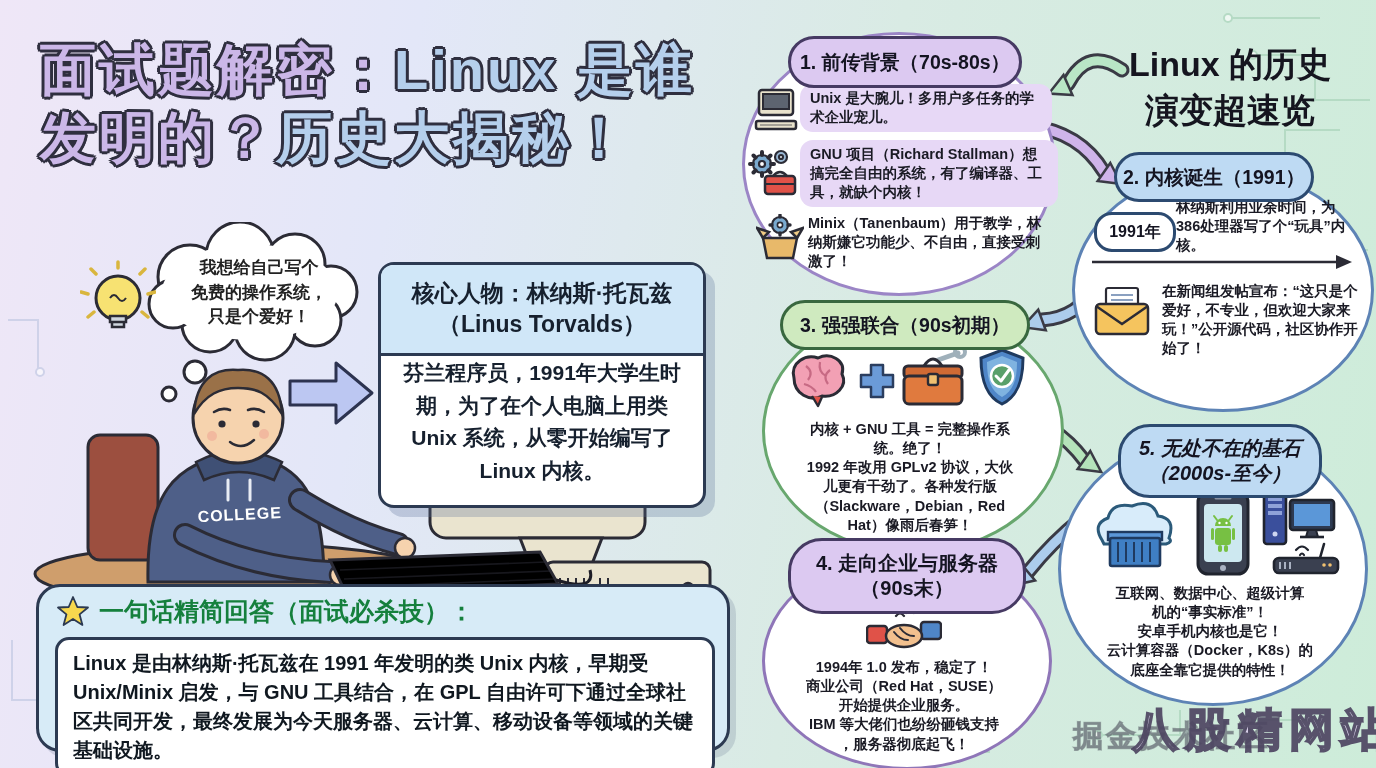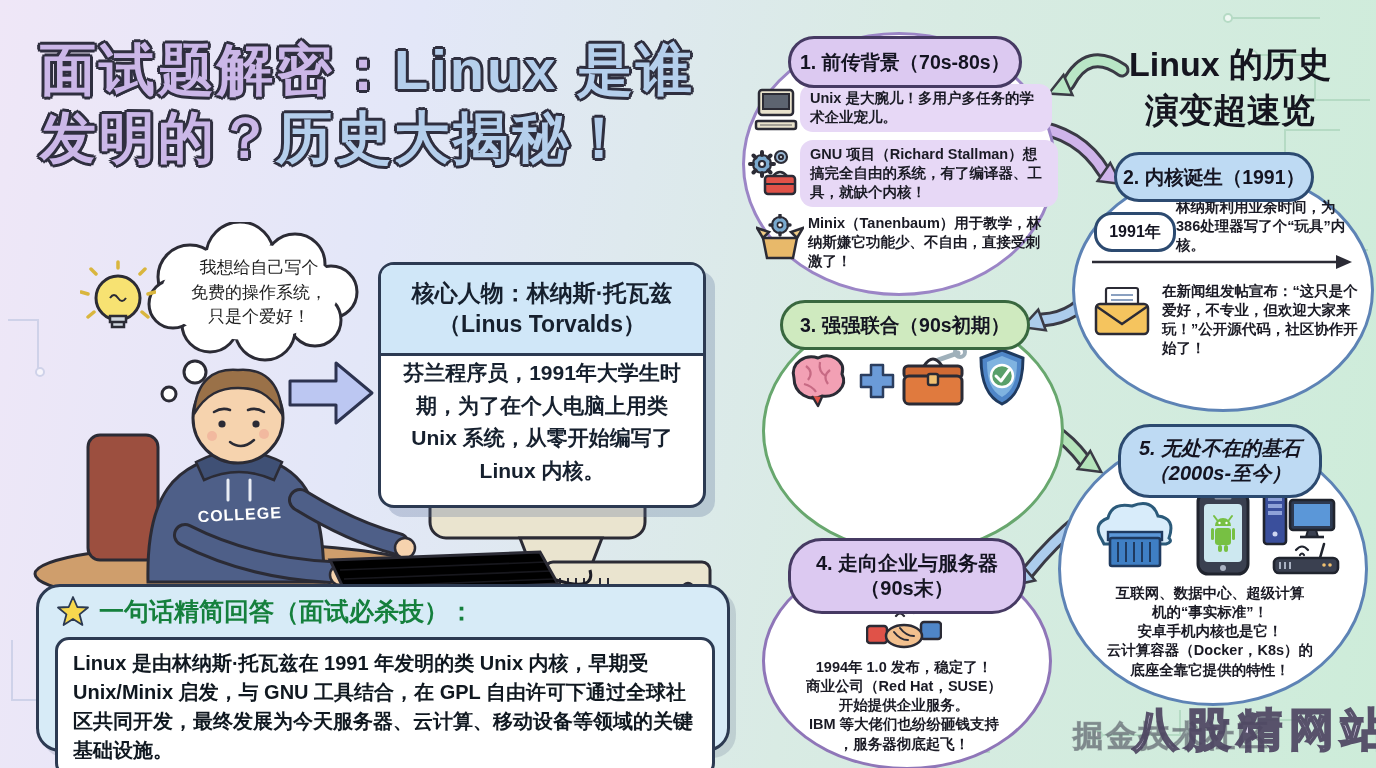--- a/index.html
+++ b/index.html
@@ -8,21 +8,21 @@
     background:linear-gradient(100deg,#efe7f7 0%,#e3e7f8 28%,#d9ebe4 60%,#cdecd9 100%);}
   .abs{position:absolute;}
   
   .title{left:40px;top:36px;font-size:56px;font-weight:800;line-height:1.22;letter-spacing:3px;white-space:nowrap;}
   .title .ln{display:block;}
   .t-purple{color:#cbb7e8;}
   .t-blue{color:#b5cfec;}
   .outl{text-shadow:3px 0 0 #2f2f3f,-3px 0 0 #2f2f3f,0 3px 0 #2f2f3f,0 -3px 0 #2f2f3f,
     2.2px 2.2px 0 #2f2f3f,-2.2px 2.2px 0 #2f2f3f,2.2px -2.2px 0 #2f2f3f,-2.2px -2.2px 0 #2f2f3f;}
   
-  .thought-text{left:178px;top:256px;width:162px;text-align:center;font-size:17px;font-weight:400;
+  .thought-text{left:178px;top:256px;width:162px;text-align:center;font-size:17px;font-weight:700;
     color:#222;line-height:1.45;white-space:pre-line;z-index:3;}
   
   .card{left:378px;top:262px;width:322px;background:#fff;border:3.5px solid #2c3a52;border-radius:16px;
     box-shadow:9px 9px 0 rgba(90,110,150,.28);z-index:2;}
   .card-header{background:#d0e7f8;border-bottom:3.5px solid #2c3a52;border-radius:12px 12px 0 0;
     padding:13px 8px;text-align:center;font-size:23px;font-weight:800;line-height:1.35;white-space:pre-line;color:#16202e;}
   .card-body{padding:1px 18px 18px 18px;font-size:21px;font-weight:700;line-height:1.55;color:#16202e;text-align:center;}
   
   .answer{left:36px;top:584px;width:688px;height:162px;background:#d7ebf7;border:3.5px solid #2c3a52;
     border-radius:24px;box-shadow:6px 6px 0 rgba(70,90,120,.18);z-index:2;}
@@ -313,20 +313,26 @@
     <path d="M24,18 Q33,4 42,18" fill="none" stroke="#2b2b35" stroke-width="3"></path>
     <rect x="4" y="28" width="58" height="28" rx="5" fill="#e07a3e" stroke="#2b2b35" stroke-width="3"></rect>
     <rect x="28" y="26" width="10" height="11" rx="2" fill="#f0c070" stroke="#2b2b35" stroke-width="2.4"></rect>
   </svg>
   <svg class="abs z3" width="52" height="60" viewBox="0 0 52 60" style="left:976px;top:348px;">
     <path d="M26,2 L47,10 C47,34 41,49 26,56 C11,49 5,34 5,10 Z" fill="#4f86c8" stroke="#1f3a5f" stroke-width="3"></path>
     <path d="M26,8 L41,14 C41,32 37,43 26,49 C15,43 11,32 11,14 Z" fill="#7fb3e0"></path>
     <circle cx="26" cy="28" r="11" fill="#59a06a" stroke="#fff" stroke-width="2.5"></circle>
     <path d="M20,28 l5,5 l8,-11" fill="none" stroke="#fff" stroke-width="3" stroke-linecap="round" stroke-linejoin="round"></path>
   </svg>
+  <div class="step-text centered abs" style="left:775px;top:420px;width:270px;">内核 + GNU 工具 = 完整操作系
+统。绝了！
+1992 年改用 GPLv2 协议，大伙
+儿更有干劲了。各种发行版
+（Slackware，Debian，Red
+Hat）像雨后春笋！</div>
 
   <svg class="abs z3" width="76" height="48" viewBox="0 0 76 48" style="left:866px;top:610px;">
     <path d="M30,6 q4,-5 8,0 M40,3 q4,-5 8,0" stroke="#2b2b35" stroke-width="2.2" fill="none" stroke-linecap="round"></path>
     <rect x="1" y="16" width="20" height="17" rx="3" fill="#e05248" stroke="#2b2b35" stroke-width="2.5"></rect>
     <rect x="55" y="12" width="20" height="17" rx="3" fill="#4f86c8" stroke="#2b2b35" stroke-width="2.5"></rect>
     <ellipse cx="38" cy="26" rx="18" ry="11" fill="#f2c08e" stroke="#2b2b35" stroke-width="2.5"></ellipse>
     <path d="M28,22 q6,8 14,8 M34,18 q6,8 14,8" stroke="#2b2b35" stroke-width="2" fill="none" stroke-linecap="round"></path>
   </svg>
   <div class="step-text centered abs" style="left:772px;top:658px;width:264px;">1994年 1.0 发布，稳定了！
 商业公司（Red Hat，SUSE）

